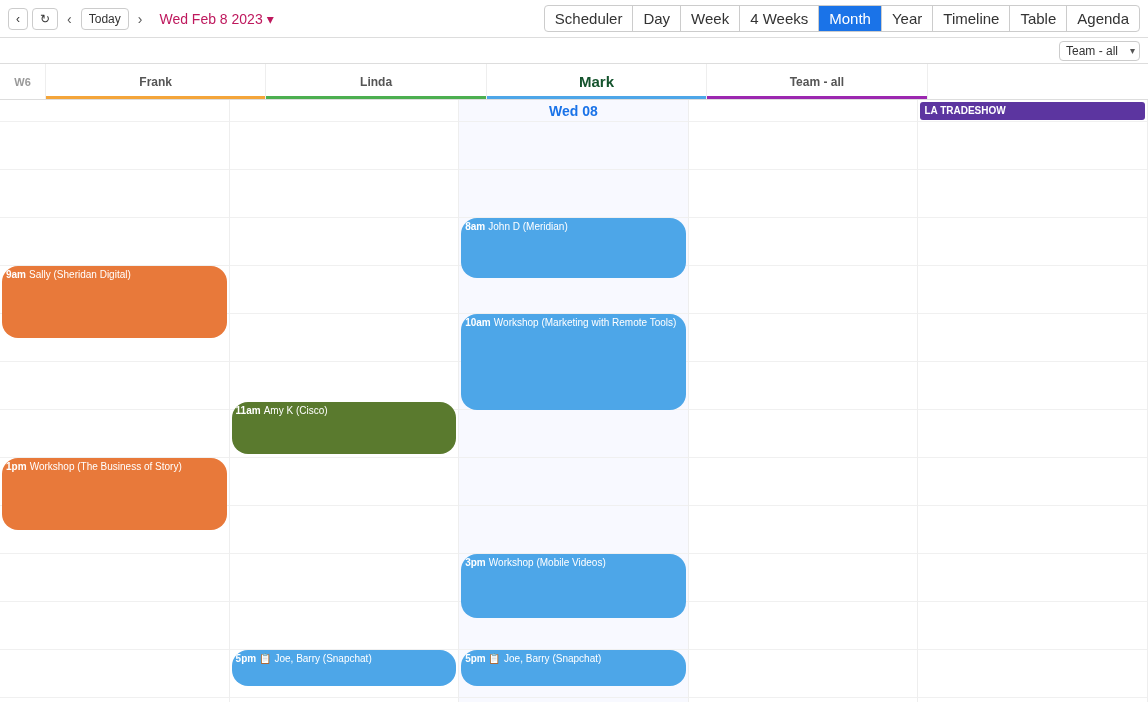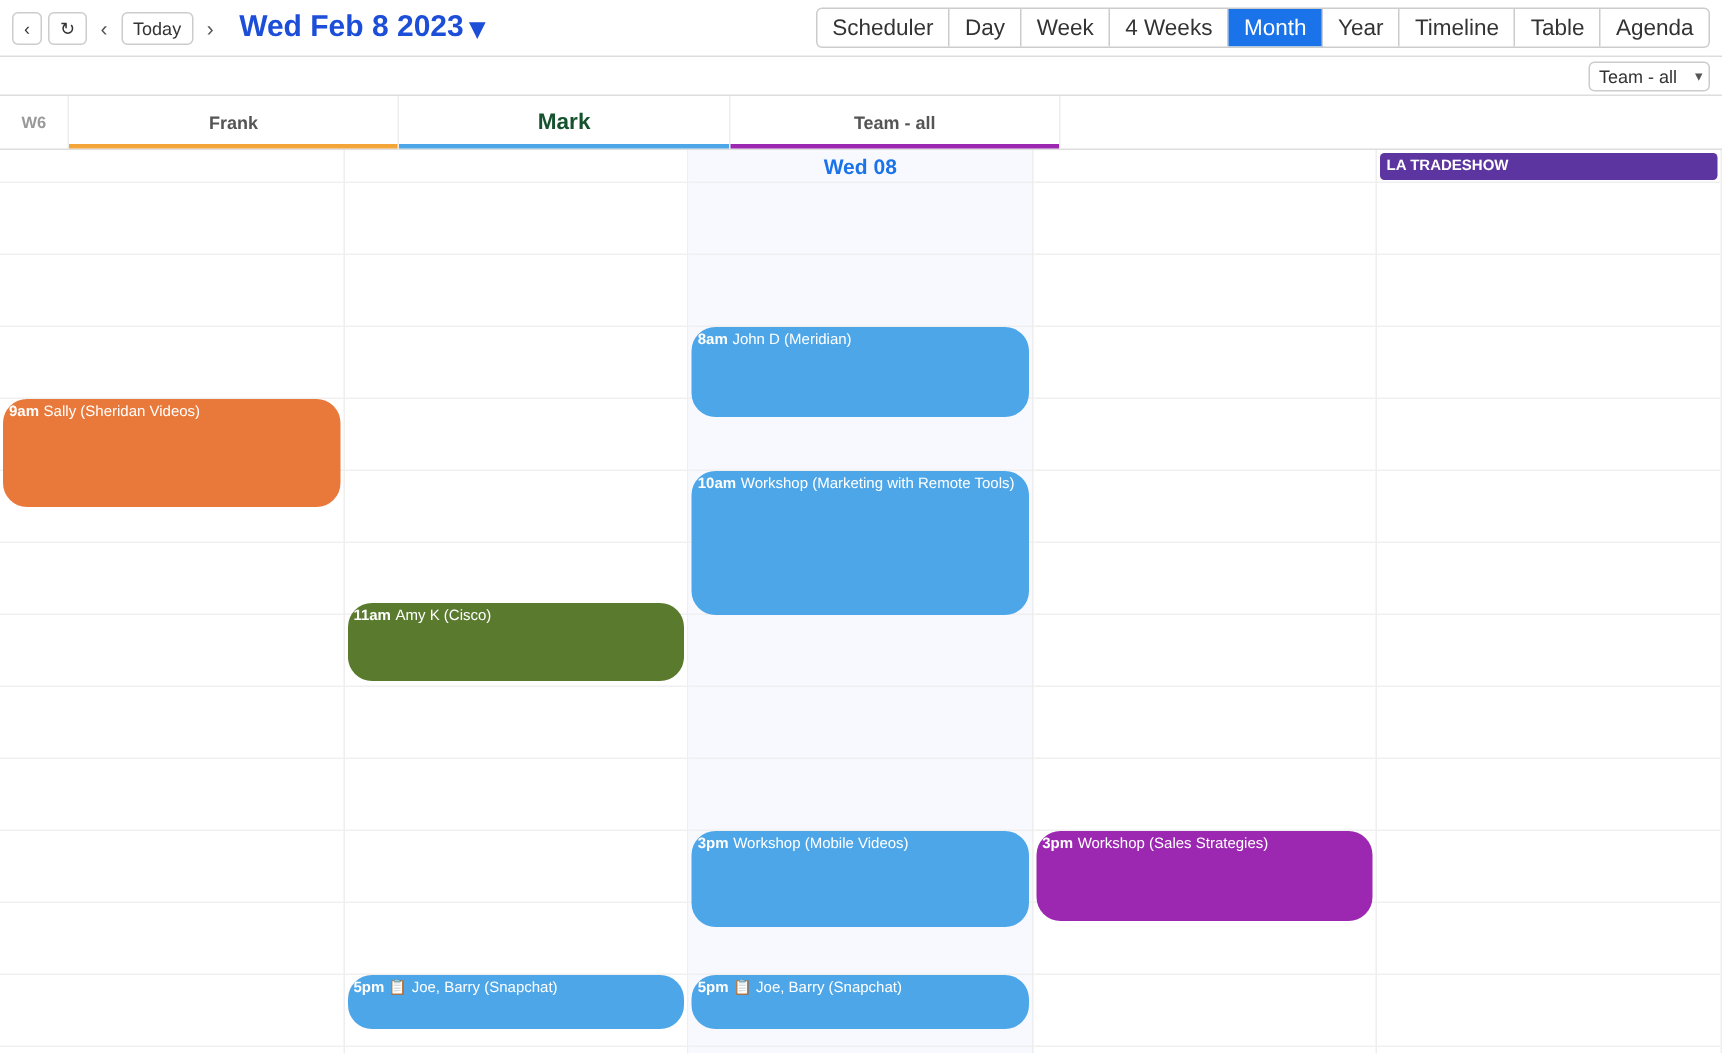--- a/index.html
+++ b/index.html
@@ -26,23 +26,23 @@
     }
     .nav-btn {
       background: none;
       border: none;
       cursor: pointer;
       font-size: 14px;
       color: #555;
       padding: 3px 5px;
     }
     .date-title {
-      font-size: 20px;
-      font-weight: 700;
-      color: #1d4ed8;
+      font-size: 14px;
+      font-weight: 400;
+      color: #be185d;
       margin: 0 8px;
       display: flex;
       align-items: center;
       gap: 4px;
       cursor: pointer;
     }
     .view-tabs {
       margin-left: auto;
       display: flex;
       border: 1px solid #ccc;
@@ -232,20 +232,24 @@
       </select>
     </div>
   </div>
 
   <div class="cal-header">
     <div class="cal-header-cell week-cell">W6</div>
     <div class="cal-header-cell">
       <span>Frank</span>
       <div class="color-bar" style="background:#f4a53a;"></div>
     </div>
+    <div class="cal-header-cell">
+      <span>Linda</span>
+      <div class="color-bar" style="background:#4caf50;"></div>
+    </div>
     <div class="cal-header-cell today-cell">
       <span>Mark</span>
       <div class="color-bar" style="background:#4da6e8;"></div>
     </div>
     <div class="cal-header-cell">
       <span>Team - all</span>
       <div class="color-bar" style="background:#9c27b0;"></div>
     </div>
   </div>
 
@@ -265,21 +269,25 @@
         <div class="day-col-slot"></div>
           <div class="day-col-slot"></div>
         <div class="day-col-slot"></div>
           <div class="day-col-slot"></div>
         <div class="day-col-slot"></div>
           <div class="day-col-slot"></div>
         <div class="day-col-slot"></div>
 
         <div class="event" style="background:#e8793a;top:166px;height:72px;">
           <span class="event-time">9am</span>
-          <span class="event-title"> Sally (Sheridan Videos)</span>
+          <span class="event-title"> Sally (Sheridan Digital)</span>
+        </div>
+        <div class="event" style="background:#e8793a;top:358px;height:72px;">
+          <span class="event-time">1pm</span>
+          <span class="event-title"> Workshop (The Business of Story)</span>
         </div>
 
       </div>
 
       <div class="day-col">
         <div style="height:22px;border-bottom:1px solid #f0f0f0;"></div>
         <div class="day-col-slot"></div>
           <div class="day-col-slot"></div>
         <div class="day-col-slot"></div>
           <div class="day-col-slot"></div>
@@ -348,24 +356,20 @@
         <div class="day-col-slot"></div>
           <div class="day-col-slot"></div>
         <div class="day-col-slot"></div>
           <div class="day-col-slot"></div>
         <div class="day-col-slot"></div>
           <div class="day-col-slot"></div>
         <div class="day-col-slot"></div>
           <div class="day-col-slot"></div>
         <div class="day-col-slot"></div>
 
-        <div class="event" style="background:#9c27b0;top:454px;height:60px;">
-          <span class="event-time">3pm</span>
-          <span class="event-title"> Workshop (Sales Strategies)</span>
-        </div>
 
       </div>
 
       <div class="day-col">
         <div style="height:22px;border-bottom:1px solid #f0f0f0;position:relative;">
           <div class="event" style="background:#5c35a0;top:2px;height:18px;left:2px;right:2px;position:absolute;border-radius:3px;">
             <span class="event-title" style="font-size:10px;font-weight:600;">LA TRADESHOW</span>
           </div>
         </div>
         <div class="day-col-slot"></div>

